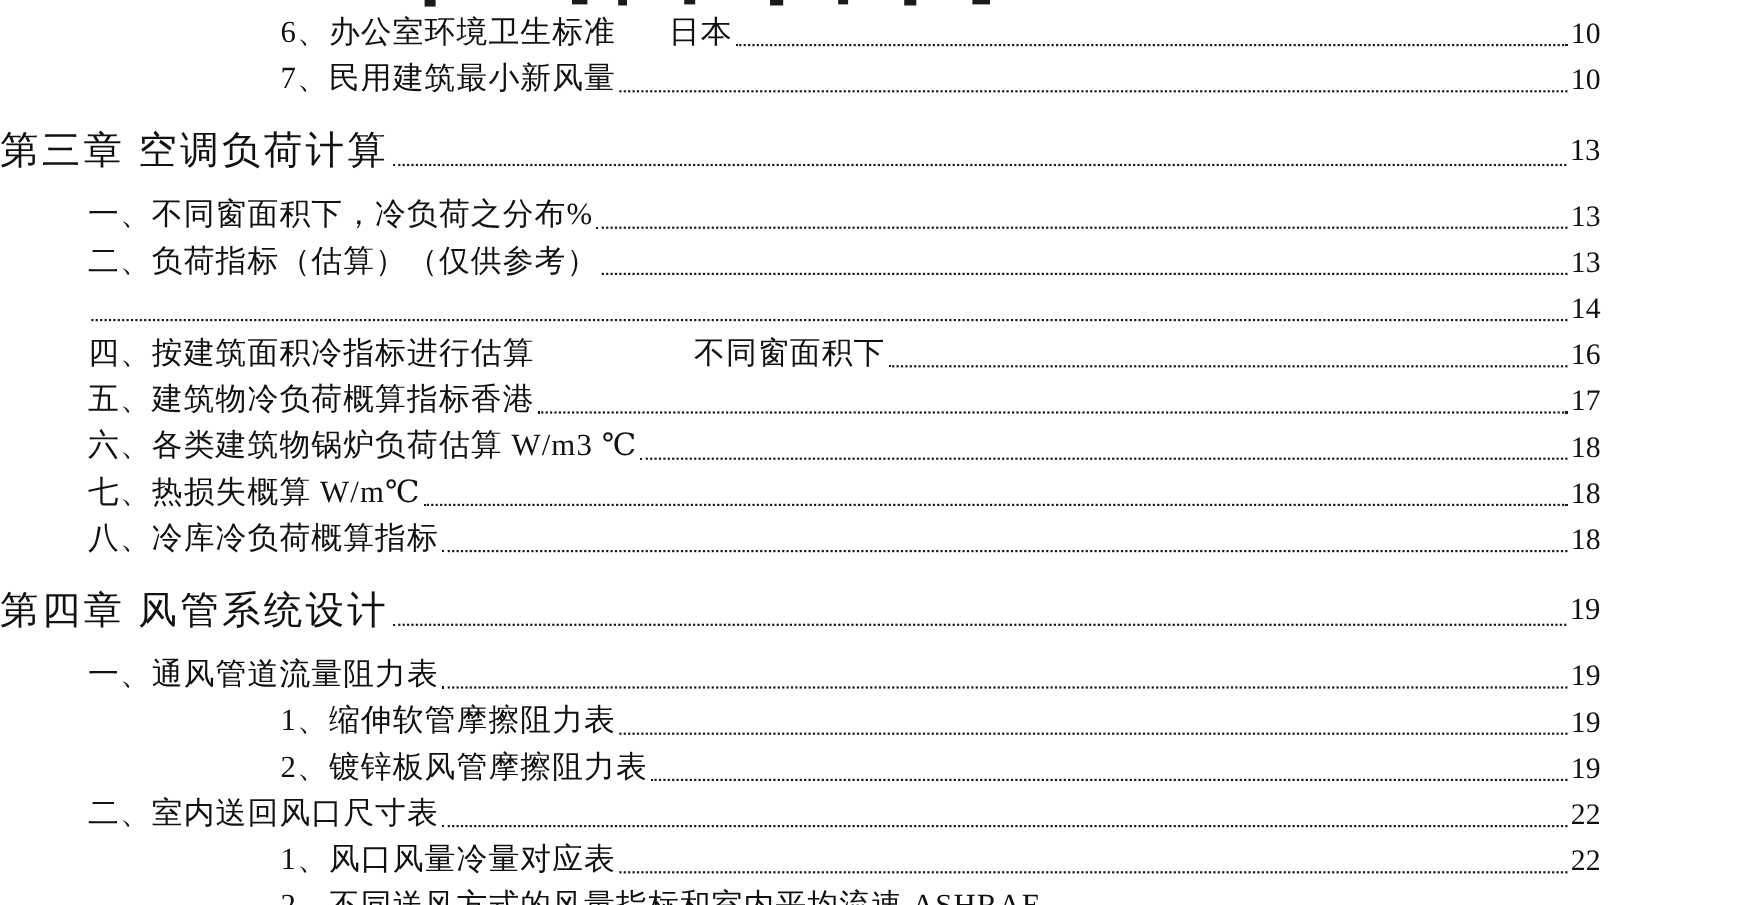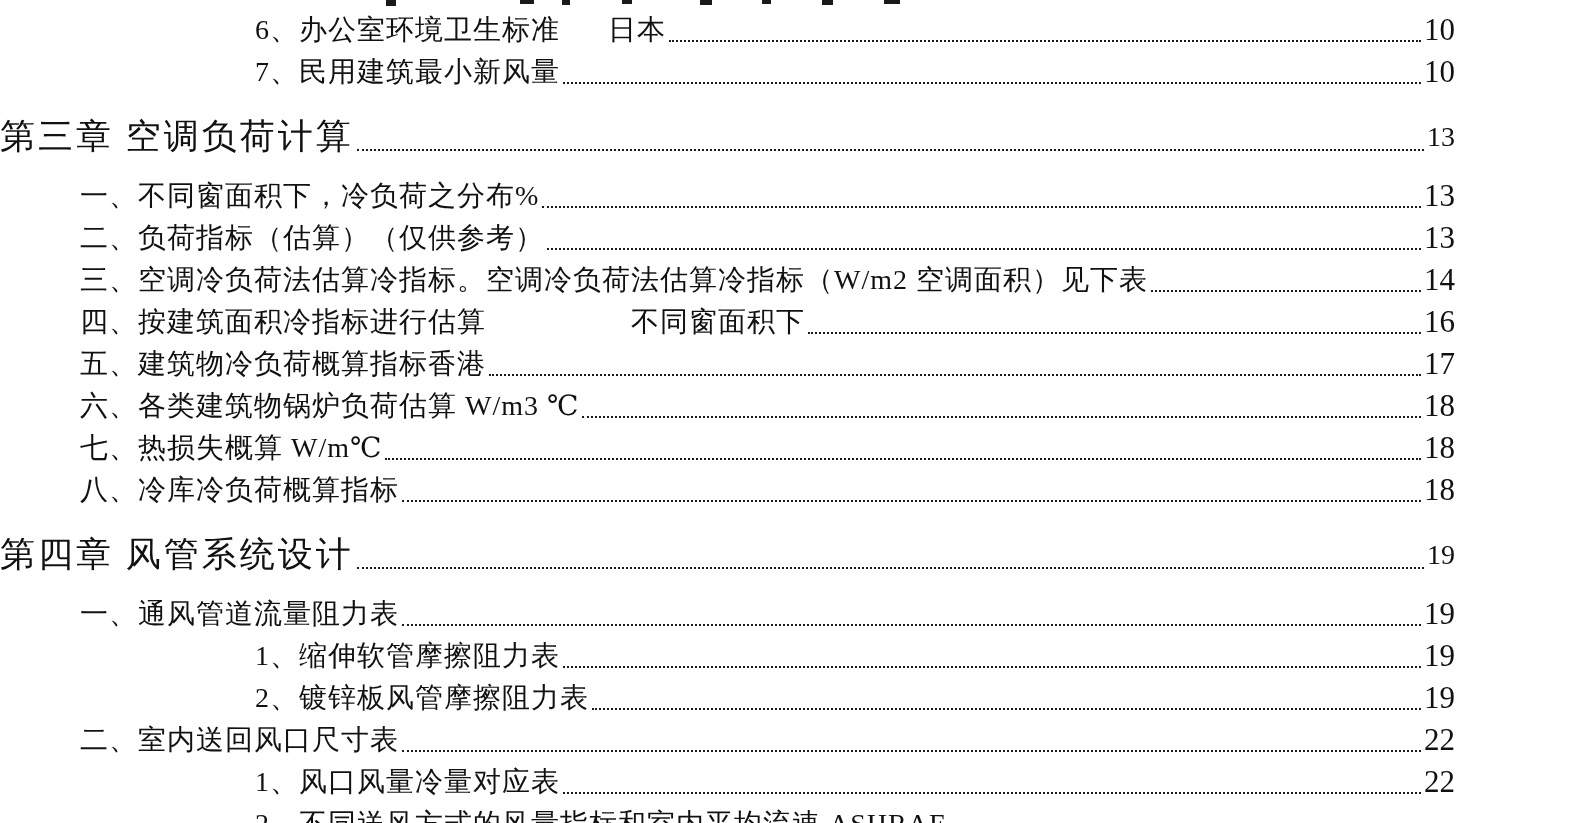--- a/index.html
+++ b/index.html
@@ -6,21 +6,21 @@
   body{
     width:1583px;height:823px;overflow:hidden;position:relative;
     font-family:"Liberation Serif","DejaVu Serif",serif;
     color:#111;
   }
   #toc{padding:9px 128px 0 0;}
   .row{display:flex;height:42px;}
   .row .txt{font-size:28px;line-height:42px;white-space:nowrap;letter-spacing:1px;}
   .row .gap{display:inline-block;height:1px;}
   .leader{flex:1;border-bottom:2.5px dotted #1a1a1a;margin:0 3px 9px 3px;min-width:6px;}
-  .page{font-size:31px;line-height:42px;white-space:nowrap;}
+  .page{font-size:27px;line-height:42px;white-space:nowrap;}
   .lvl-chapter{}
   .lvl-sub1{padding-left:80px;}
   .lvl-sub2{padding-left:255px;}
   .chapter-row{height:48px;margin:20px 0 14px 0;}
   .chapter-row .txt{font-size:35px;line-height:48px;letter-spacing:3px;}
   .chapter-row .leader{margin-bottom:10px;}
   .chapter-row .page{font-size:28px;line-height:48px;}
   
   #top-fragments{position:absolute;top:0;left:0;width:100%;height:8px;}
   #top-fragments i{position:absolute;top:0;background:#1a1a1a;display:block;}
@@ -61,21 +61,20 @@
       <span class="txt">一、不同窗面积下，冷负荷之分布%</span>
       <span class="leader"></span>
       <span class="page">13</span>
     </div>
     <div class="row lvl-sub1">
       <span class="txt">二、负荷指标（估算）（仅供参考）</span>
       <span class="leader"></span>
       <span class="page">13</span>
     </div>
     <div class="row lvl-sub1">
-      <span class="txt">三、空调冷负荷法估算冷指标。空调冷负荷法估算冷指标（W/m2 空调面积）见下表</span>
       <span class="leader"></span>
       <span class="page">14</span>
     </div>
     <div class="row lvl-sub1">
       <span class="txt">四、按建筑面积冷指标进行估算</span>
       <span class="gap" style="width: 145px;"></span>
       <span class="txt">不同窗面积下</span>
       <span class="leader"></span>
       <span class="page">16</span>
     </div>

